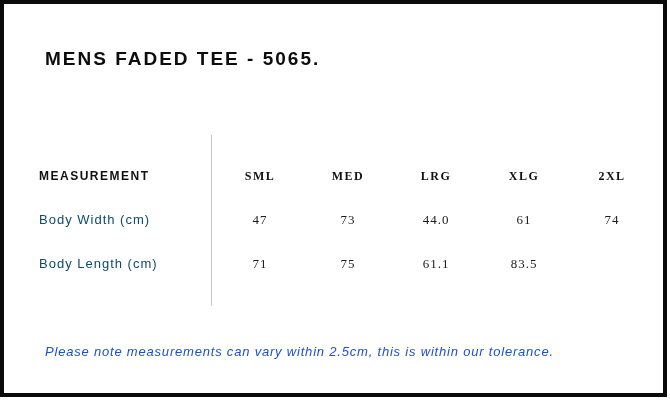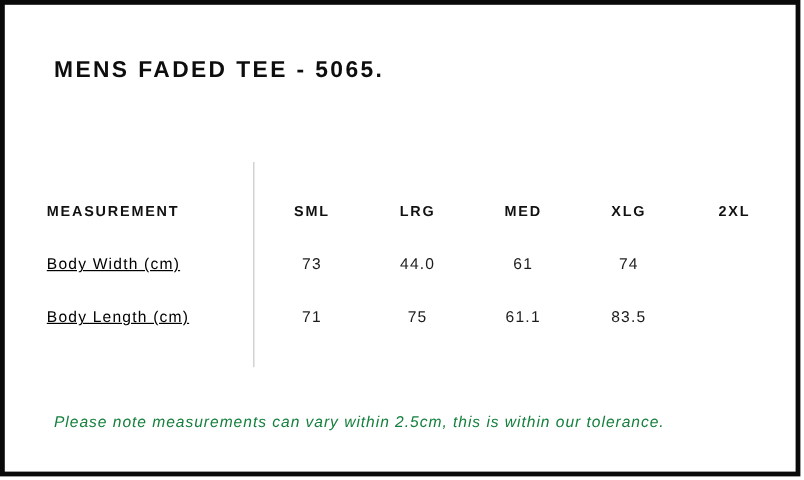--- a/index.html
+++ b/index.html
@@ -44,73 +44,73 @@
     display: flex;
     align-items: baseline;
     line-height: 16px;
     white-space: nowrap;
   }
   .row-header { top: 168px; }
   .row-1 { top: 212px; }
   .row-2 { top: 256px; }
   .cell-label { width: 167px; flex: none; }
   .cell-gap { width: 10px; flex: none; }
-  .cell { width: 88px; flex: none; text-align: center; }
+  .cell { width: 88px; flex: none; text-align: center; font-family: Liberation Serif, serif; }
   .hdr {
     font-size: 12px;
     font-weight: bold;
     letter-spacing: 1.5px;
     color: #111111;
   }
   .lbl {
     font-size: 13px;
     letter-spacing: 1px;
-    color: #000000;
-    text-decoration: underline;
+    color: #0c4a6e;
   }
   .val {
     font-size: 13px;
     letter-spacing: 1px;
     color: #1c1c1c;
   }
   .note {
     position: absolute;
     left: 45px;
     top: 344px;
     font-size: 13px;
     font-style: italic;
     letter-spacing: 0.8px;
-    color: #15803d;
+    color: #1d4ed8;
     line-height: 16px;
     white-space: nowrap;
   }
 </style>
 </head>
 <body>
 
 <div class="page">
   <div class="frame"></div>
 
   <div class="title">MENS FADED TEE - 5065.</div>
 
   <div class="divider"></div>
 
   <div class="row row-header">
     <div class="cell-label hdr">MEASUREMENT</div>
     <div class="cell-gap"></div>
     <div class="cell hdr">SML</div>
+    <div class="cell hdr">MED</div>
     <div class="cell hdr">LRG</div>
-    <div class="cell hdr">MED</div>
     <div class="cell hdr">XLG</div>
     <div class="cell hdr">2XL</div>
   </div>
 
   <div class="row row-1">
     <div class="cell-label lbl">Body Width (cm)</div>
     <div class="cell-gap"></div>
+    <div class="cell val">47</div>
     <div class="cell val">73</div>
     <div class="cell val">44.0</div>
     <div class="cell val">61</div>
     <div class="cell val">74</div>
   </div>
 
   <div class="row row-2">
     <div class="cell-label lbl">Body Length (cm)</div>
     <div class="cell-gap"></div>
     <div class="cell val">71</div>

